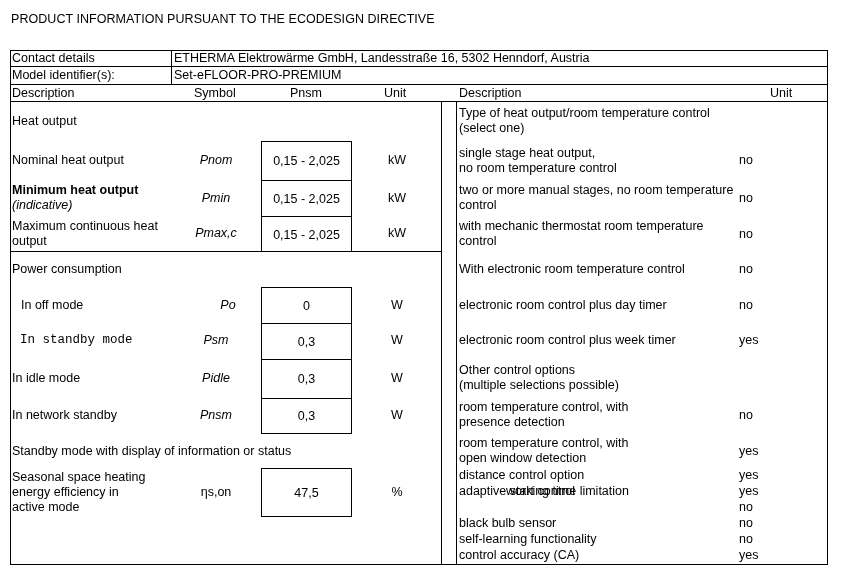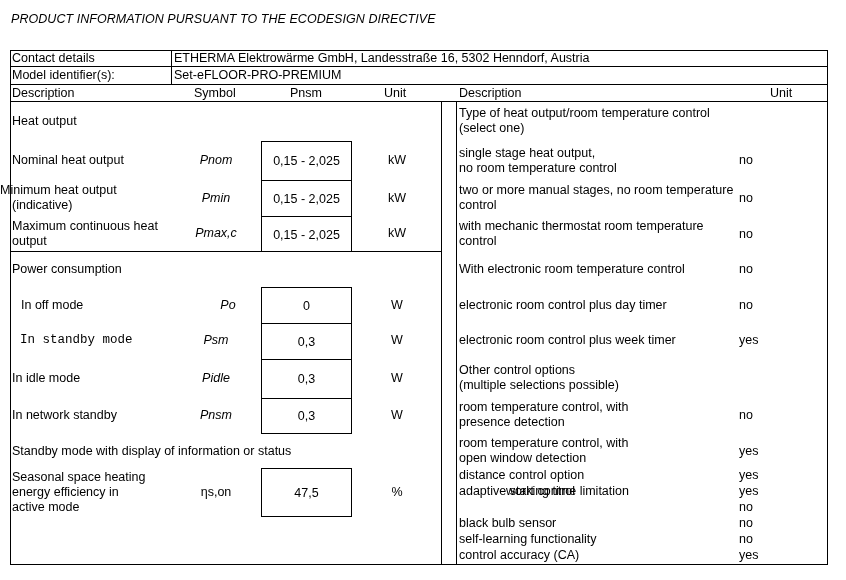--- a/index.html
+++ b/index.html
@@ -1,18 +1,18 @@
 <!DOCTYPE html>
 <html><head>
 <meta charset="utf-8">
 <style>
   html, body { margin: 0; padding: 0; background: #ffffff; }
   body { width: 846px; height: 580px; position: relative; overflow: hidden;
          font-family: "Liberation Sans", sans-serif; font-size: 12.5px; color: #000; }
-  .abs { position: absolute; font-style: italic; }
+  .abs { position: absolute; }
   .title { left: 11px; top: 12px; font-size: 12.5px; letter-spacing: 0.05px; }
   .line-h { position: absolute; height: 1px; background: #000; }
   .line-v { position: absolute; width: 1px; background: #000; }
   .cell-text { position: absolute; white-space: nowrap; line-height: 15px; }
   .bold { font-weight: normal; }
   .ital { font-style: italic; }
   .center { text-align: center; }
   .valbox { position: absolute; border: 1px solid #000; box-sizing: border-box;
             display: flex; align-items: center; justify-content: center; }
 </style>
@@ -55,22 +55,22 @@
 <div>
   <div class="cell-text" style="left:12px; top:153px;">Nominal heat output</div>
   <div class="cell-text ital center" style="left:176px; width:80px; top:153px;">Pnom</div>
   <div class="valbox" style="left:261px; top:141px; width:91px; height:40px;">
     <span>0,15 - 2,025</span>
   </div>
   <div class="cell-text center" style="left:372px; width:50px; top:153px;">kW</div>
 </div>
 
 <div>
-  <div class="cell-text" style="left:0; top:183px;">Minimum heat output</div>
-  <div class="cell-text" style="left:12px; top:198px;">(indicative)</div>
+  <div class="cell-text" style="left:12px; top:183px;font-weight:bold;">Minimum heat output</div>
+  <div class="cell-text" style="left:12px; top:198px;font-style:italic;">(indicative)</div>
   <div class="cell-text ital center" style="left:176px; width:80px; top:191px;">Pmin</div>
   <div class="valbox" style="left:261px; top:180px; width:91px; height:37px;">
     <span>0,15 - 2,025</span>
   </div>
   <div class="cell-text center" style="left:372px; width:50px; top:191px;">kW</div>
 </div>
 
 <div>
   <div class="cell-text" style="left:12px; top:219px;">Maximum continuous heat</div>
   <div class="cell-text" style="left:12px; top:234px;">output</div>

